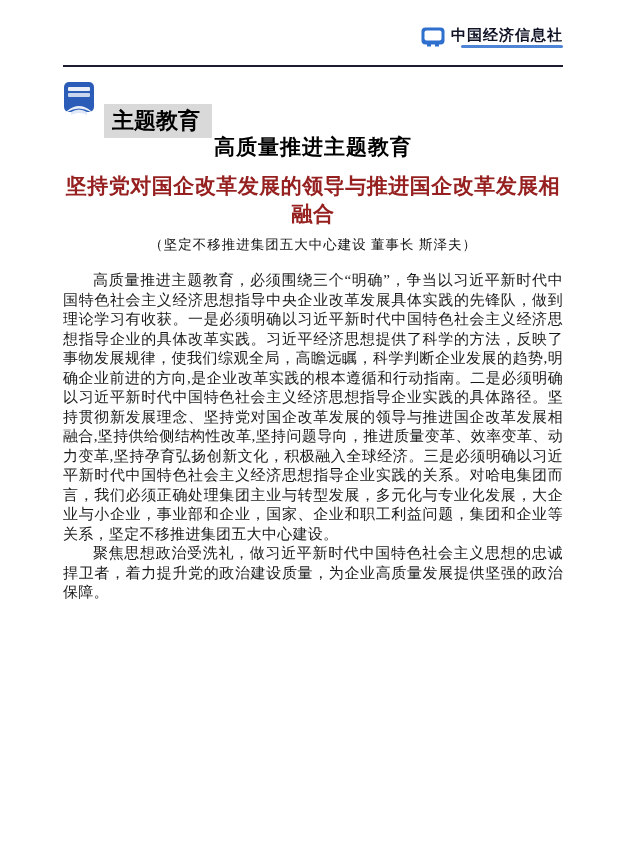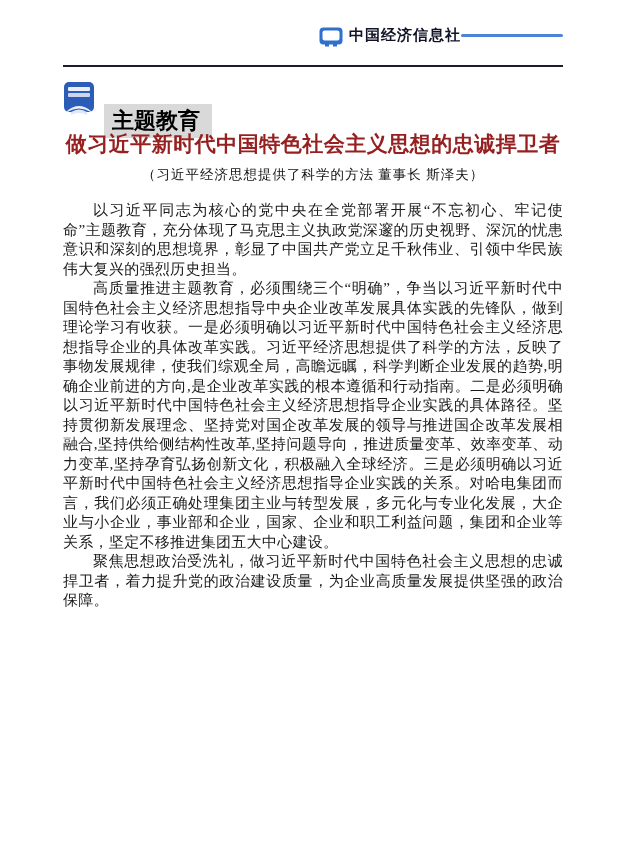--- a/index.html
+++ b/index.html
@@ -12,21 +12,21 @@
   }
   *{margin:0;padding:0;box-sizing:border-box;}
   html,body{width:626px;height:853px;background:#ffffff;overflow:hidden;}
   body{font-family:"Liberation Serif",serif;color:var(--ink);}
   .page{position:relative;width:626px;height:853px;padding:26px 63px 0 63px;background:#ffffff;}
 
   
   .masthead{display:flex;justify-content:flex-end;align-items:flex-start;height:30px;}
   .brand{display:flex;align-items:flex-start;gap:6px;}
   .brand-icon{display:inline-block;width:24px;height:20px;margin-top:1px;}
-  .brand-text-wrap{display:flex;flex-direction:row;align-items:center;}
+  .brand-text-wrap{display:flex;flex-direction:column;align-items:flex-end;}
   .brand-text{font-family:"Liberation Sans",sans-serif;font-weight:bold;font-size:15px;line-height:17px;color:#101326;letter-spacing:1px;}
   .brand-tagline-bar{display:block;width:102px;height:3px;margin-top:2px;background:var(--accent-blue);border-radius:2px;opacity:.85;}
   .rule{height:0;border-bottom:2px solid var(--rule-dark);margin-top:9px;}
 
   
   .badge-row{display:flex;align-items:center;gap:9px;margin-top:12px;height:40px;}
   .badge-icon{display:inline-block;width:32px;height:36px;}
   .badge-label{font-family:Liberation Sans, sans-serif;font-weight:bold;font-size:22px;color:#000;background:var(--badge-gray);padding:3px 12px 3px 8px;line-height:28px;margin-top:44px;}
 
   
@@ -68,22 +68,22 @@
         <rect x="1" y="1" width="30" height="30" rx="5" fill="#2a5cb8"></rect>
         <rect x="5" y="6" width="22" height="4" rx="1" fill="#ffffff" opacity="0.9"></rect>
         <rect x="5" y="12" width="22" height="4" rx="1" fill="#ffffff" opacity="0.75"></rect>
         <path d="M4 30 Q16 20 28 30 L28 31 Q16 24 4 31 Z" fill="#ffffff" opacity="0.9"></path>
         <path d="M8 31 Q16 26 24 31 L24 34 Q16 30 8 34 Z" fill="#dfe8f7"></path>
       </svg>
     </span>
     <span class="badge-label">主题教育</span>
   </div>
 
-  <h2 class="subtitle">做习近平新时代中国特色社会主义思想的忠诚捍卫者</h2>
-  <div class="byline">（习近平经济思想提供了科学的方法 董事长 斯泽夫）</div>
+  <h1 class="title">高质量推进主题教育</h1>
+  <h2 class="subtitle">坚持党对国企改革发展的领导与推进国企改革发展相融合</h2>
+  <div class="byline">（坚定不移推进集团五大中心建设 董事长 斯泽夫）</div>
 
   <main class="body" id="article-body">
-      <p class="para">以习近平同志为核心的党中央在全党部署开展“不忘初心、牢记使命”主题教育，充分体现了马克思主义执政党深邃的历史视野、深沉的忧患意识和深刻的思想境界，彰显了中国共产党立足千秋伟业、引领中华民族伟大复兴的强烈历史担当。</p>
       <p class="para">高质量推进主题教育，必须围绕三个“明确”，争当以习近平新时代中国特色社会主义经济思想指导中央企业改革发展具体实践的先锋队，做到理论学习有收获。一是必须明确以习近平新时代中国特色社会主义经济思想指导企业的具体改革实践。习近平经济思想提供了科学的方法，反映了事物发展规律，使我们综观全局，高瞻远瞩，科学判断企业发展的趋势,明确企业前进的方向,是企业改革实践的根本遵循和行动指南。二是必须明确以习近平新时代中国特色社会主义经济思想指导企业实践的具体路径。坚持贯彻新发展理念、坚持党对国企改革发展的领导与推进国企改革发展相融合,坚持供给侧结构性改革,坚持问题导向，推进质量变革、效率变革、动力变革,坚持孕育弘扬创新文化，积极融入全球经济。三是必须明确以习近平新时代中国特色社会主义经济思想指导企业实践的关系。对哈电集团而言，我们必须正确处理集团主业与转型发展，多元化与专业化发展，大企业与小企业，事业部和企业，国家、企业和职工利益问题，集团和企业等关系，坚定不移推进集团五大中心建设。</p>
       <p class="para">聚焦思想政治受洗礼，做习近平新时代中国特色社会主义思想的忠诚捍卫者，着力提升党的政治建设质量，为企业高质量发展提供坚强的政治保障。</p>
     </main>
 
 </div>
 
 </body></html>

